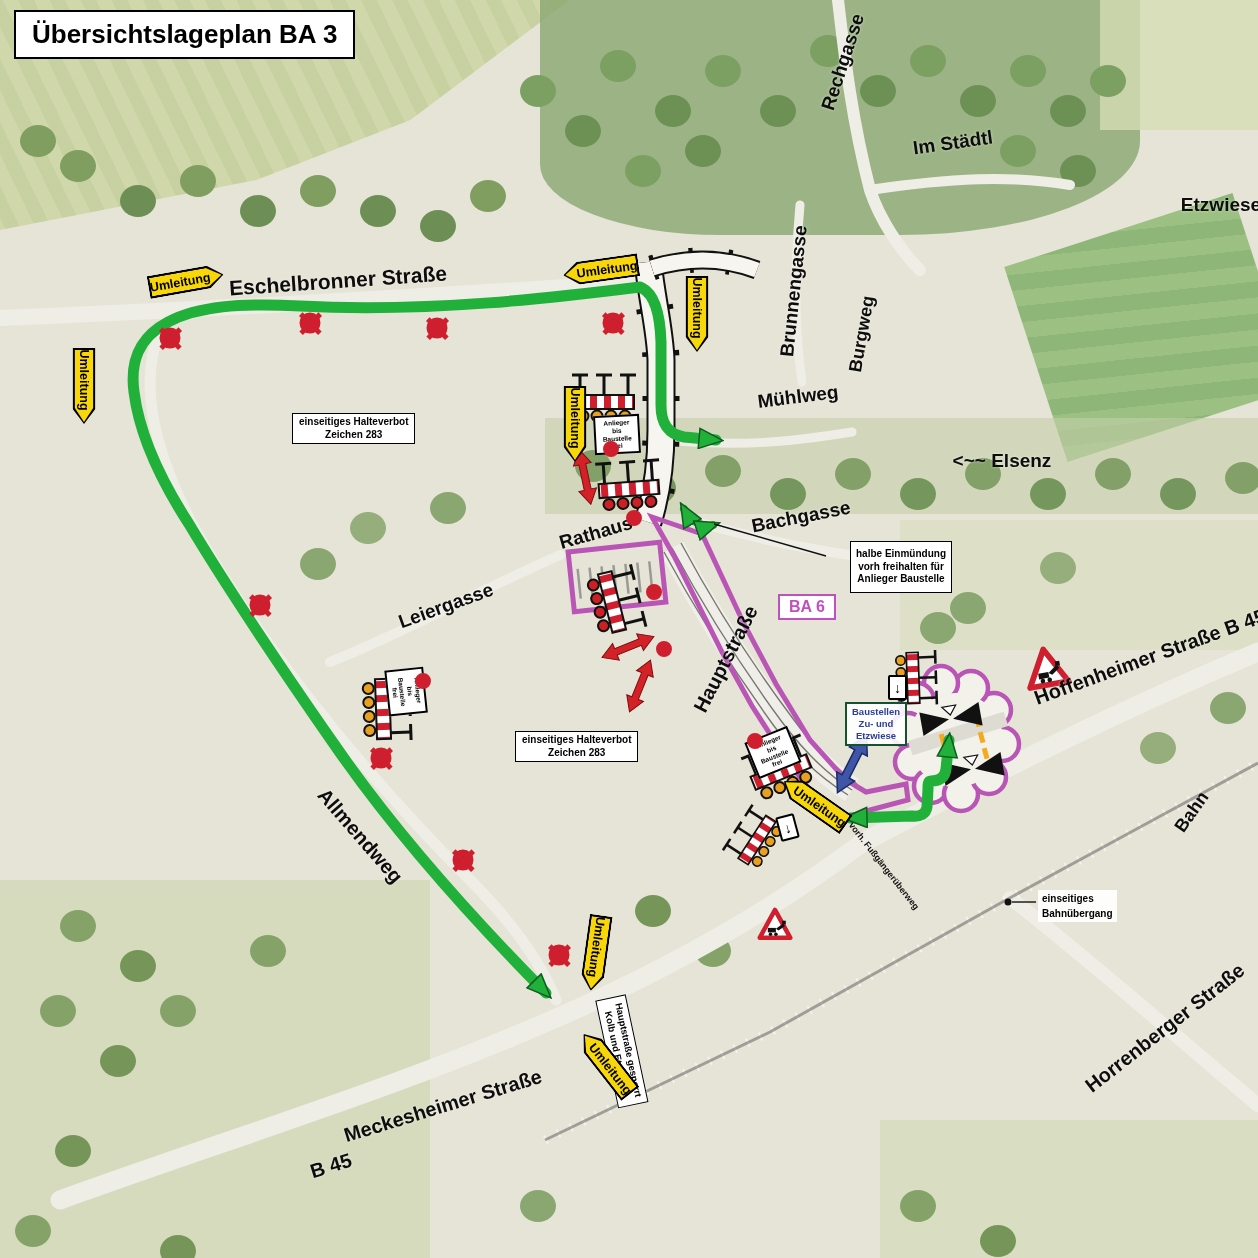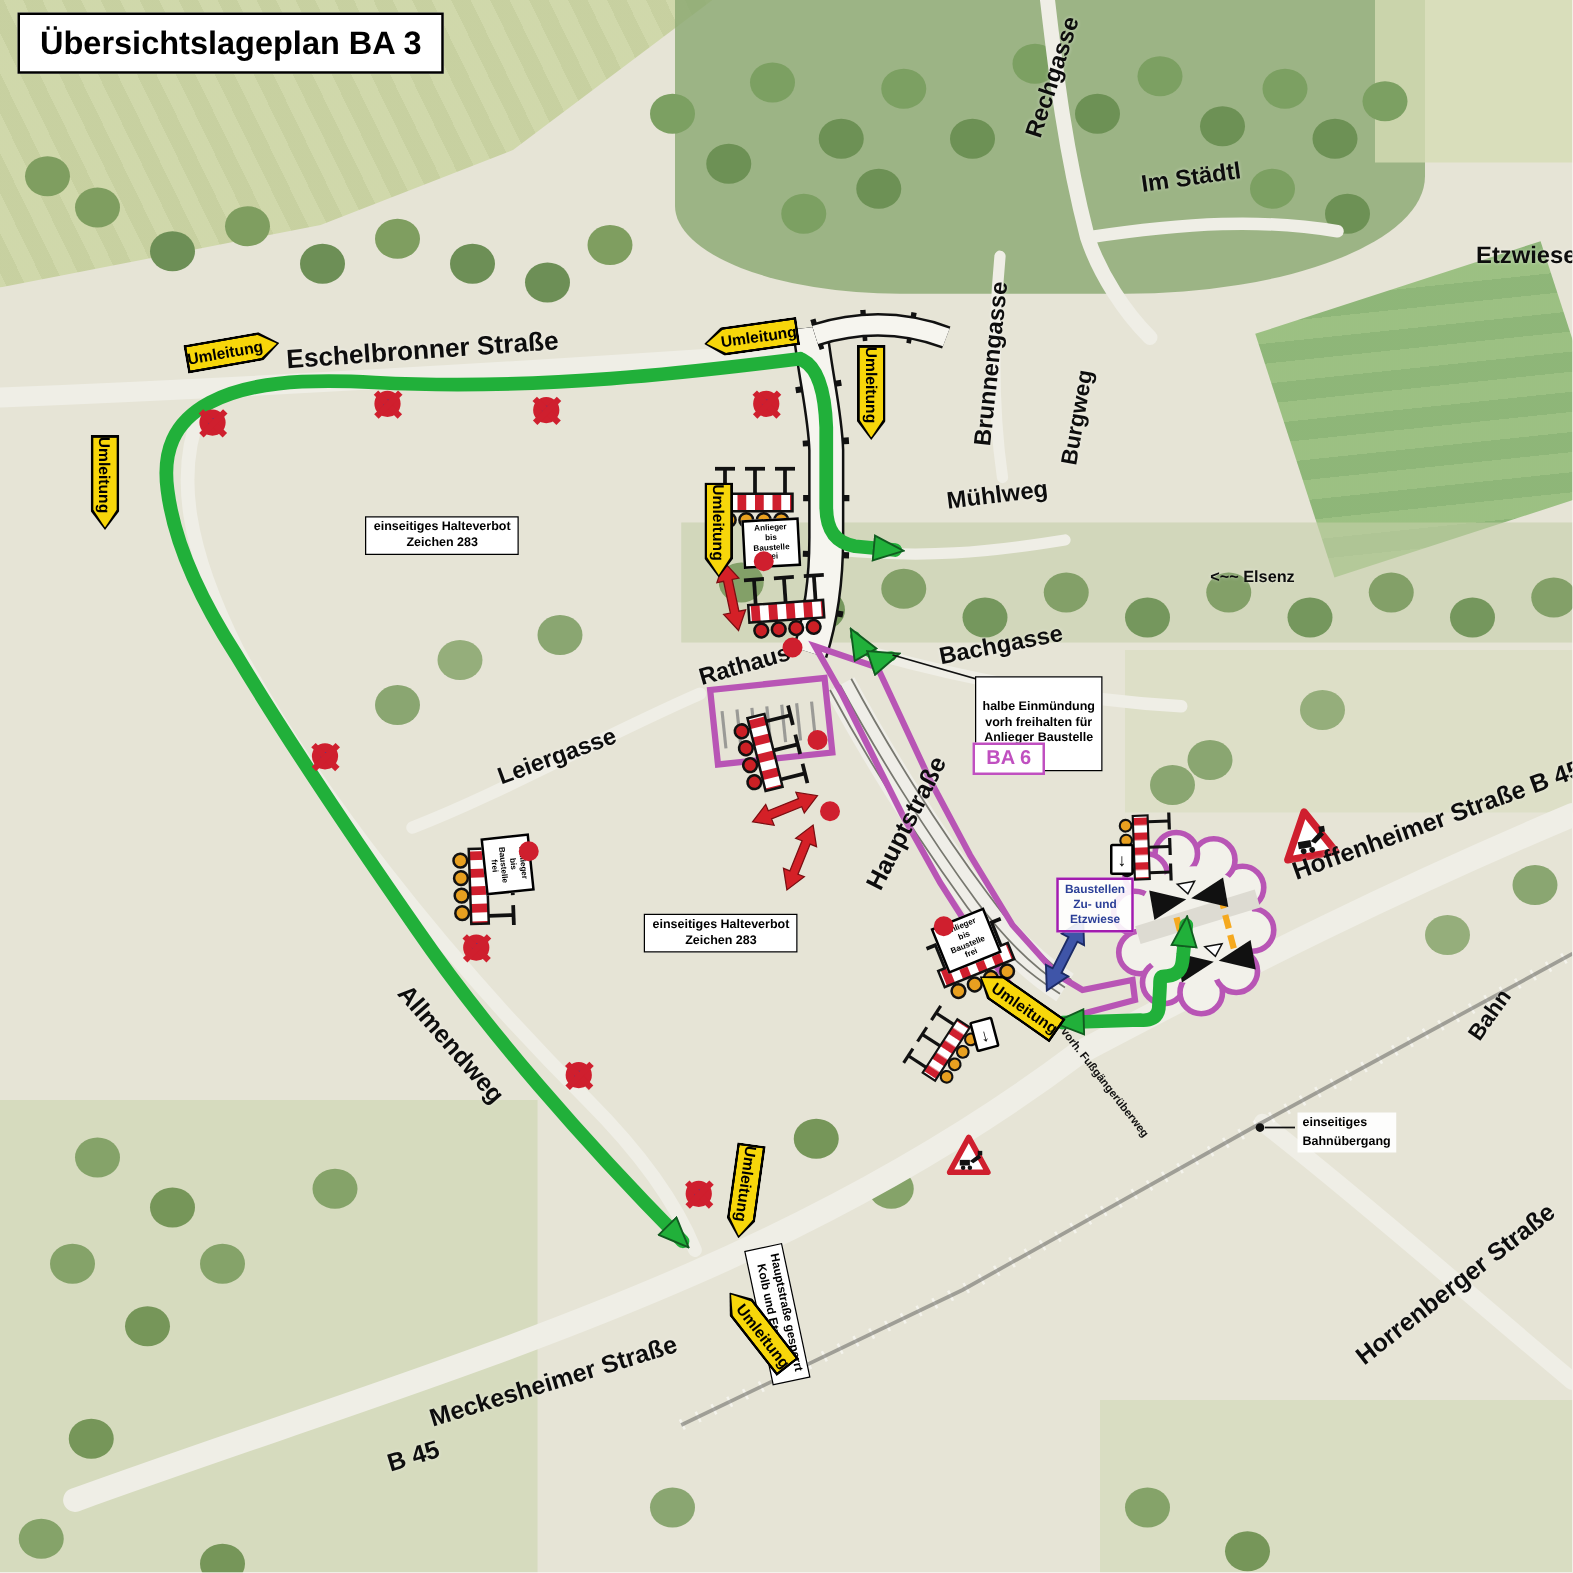--- a/index.html
+++ b/index.html
@@ -34,23 +34,23 @@
   #wood3{box-shadow:60px 910px 0 #85a369,120px 950px 0 #769659,40px 995px 0 #85a369,100px 1045px 0 #769659,
     160px 995px 0 #85a369,55px 1135px 0 #769659,15px 1215px 0 #85a369,160px 1235px 0 #769659,250px 935px 0 #85a369,
     635px 895px 0 #769659,695px 935px 0 #85a369,520px 1190px 0 #8aa671,900px 1190px 0 #85a369,980px 1225px 0 #769659;}
   
   .street{position:absolute;color:#0d0d0d;font-weight:bold;white-space:nowrap;
     text-shadow:0 0 3px rgba(255,255,255,.55);}
   .box{position:absolute;background:#fff;border:1.6px solid #000;color:#000;font-weight:bold;
     text-align:center;line-height:1.25;padding:2px 6px;white-space:nowrap;}
   #title-box{left:14px;top:10px;font-size:26px;padding:6px 16px;border-width:2px;}
   #ba3-box{left:778px;top:594px;border:2.5px solid #c050c0;color:#c050c0;font-size:16px;padding:1px 9px;background:#fff;}
-  #zufahrt-box{left:845px;top:702px;border:2px solid #a21caf;color:#2b3f97;font-size:9.5px;padding:2px 5px;
+  #zufahrt-box{left:845px;top:702px;border:2px solid #14532d;color:#2b3f97;font-size:9.5px;padding:2px 5px;
     background:rgba(255,255,255,.9);}
-  #einm-box{left:780px;top:541px;font-size:10px;padding:18px 5px;}
+  #einm-box{left:850px;top:541px;font-size:10px;padding:6px 5px;}
   #hv1{left:292px;top:413px;font-size:10px;}
   #hv2{left:515px;top:731px;font-size:10px;}
   #bue{position:absolute;left:1038px;top:890px;background:rgba(255,255,255,.92);color:#000;
     font-weight:bold;font-size:10px;line-height:1.5;padding:1px 4px;white-space:nowrap;}
   #gesperrt{left:567px;top:1036px;font-size:9.5px;transform:rotate(78deg);transform-origin:center;line-height:1.3;}
   #fuss{position:absolute;left:884px;top:866px;transform:translate(-50%,-50%) rotate(52deg);
     font-size:9px;font-weight:bold;color:#111;white-space:nowrap;}
   
   .uml{position:absolute;width:76px;height:23px;}
   .uml .s{position:absolute;inset:0;background:#000;}
@@ -304,21 +304,21 @@
     <div class="arrsign" style="left:888px;top:675px">
       <span>↓</span>
     </div>
   <div class="street" style="left: 338px; top: 281px; font-size: 21px; transform: translate(-50%, -50%) rotate(-4deg);">Eschelbronner Straße</div>
       <div class="street" style="left: 843px; top: 62px; font-size: 19px; transform: translate(-50%, -50%) rotate(-72deg);">Rechgasse</div>
       <div class="street" style="left: 953px; top: 143px; font-size: 19px; transform: translate(-50%, -50%) rotate(-8deg);">Im Städtl</div>
       <div class="street" style="left: 1221px; top: 205px; font-size: 19px; transform: translate(-50%, -50%) rotate(0deg);">Etzwiese</div>
       <div class="street" style="left: 794px; top: 291px; font-size: 19px; transform: translate(-50%, -50%) rotate(-84deg);">Brunnengasse</div>
       <div class="street" style="left: 862px; top: 334px; font-size: 18px; transform: translate(-50%, -50%) rotate(-80deg);">Burgweg</div>
       <div class="street" style="left: 798px; top: 397px; font-size: 19px; transform: translate(-50%, -50%) rotate(-7deg);">Mühlweg</div>
-      <div class="street" style="left: 1002px; top: 461px; font-size: 13px; transform: translate(-50%, -50%) rotate(0deg);">&lt;~~ Elsenz</div>
+      <div class="street" style="left: 1002px; top: 461px; font-size: 19px; transform: translate(-50%, -50%) rotate(0deg);">&lt;~~ Elsenz</div>
       <div class="street" style="left: 801px; top: 517px; font-size: 19px; transform: translate(-50%, -50%) rotate(-11deg);">Bachgasse</div>
       <div class="street" style="left: 596px; top: 533px; font-size: 19px; transform: translate(-50%, -50%) rotate(-16deg);">Rathaus</div>
       <div class="street" style="left: 446px; top: 606px; font-size: 19px; transform: translate(-50%, -50%) rotate(-20deg);">Leiergasse</div>
       <div class="street" style="left: 726px; top: 659px; font-size: 20px; transform: translate(-50%, -50%) rotate(-63deg);">Hauptstraße</div>
       <div class="street" style="left: 1150px; top: 657px; font-size: 20px; transform: translate(-50%, -50%) rotate(-20deg);">Hoffenheimer Straße  B 45</div>
       <div class="street" style="left: 1192px; top: 812px; font-size: 18px; transform: translate(-50%, -50%) rotate(-55deg);">Bahn</div>
       <div class="street" style="left: 360px; top: 836px; font-size: 20px; transform: translate(-50%, -50%) rotate(49deg);">Allmendweg</div>
       <div class="street" style="left: 1165px; top: 1028px; font-size: 20px; transform: translate(-50%, -50%) rotate(-38deg);">Horrenberger Straße</div>
       <div class="street" style="left: 443px; top: 1106px; font-size: 20px; transform: translate(-50%, -50%) rotate(-17deg);">Meckesheimer Straße</div>
       <div class="street" style="left: 331px; top: 1166px; font-size: 20px; transform: translate(-50%, -50%) rotate(-17deg);">B 45</div>

